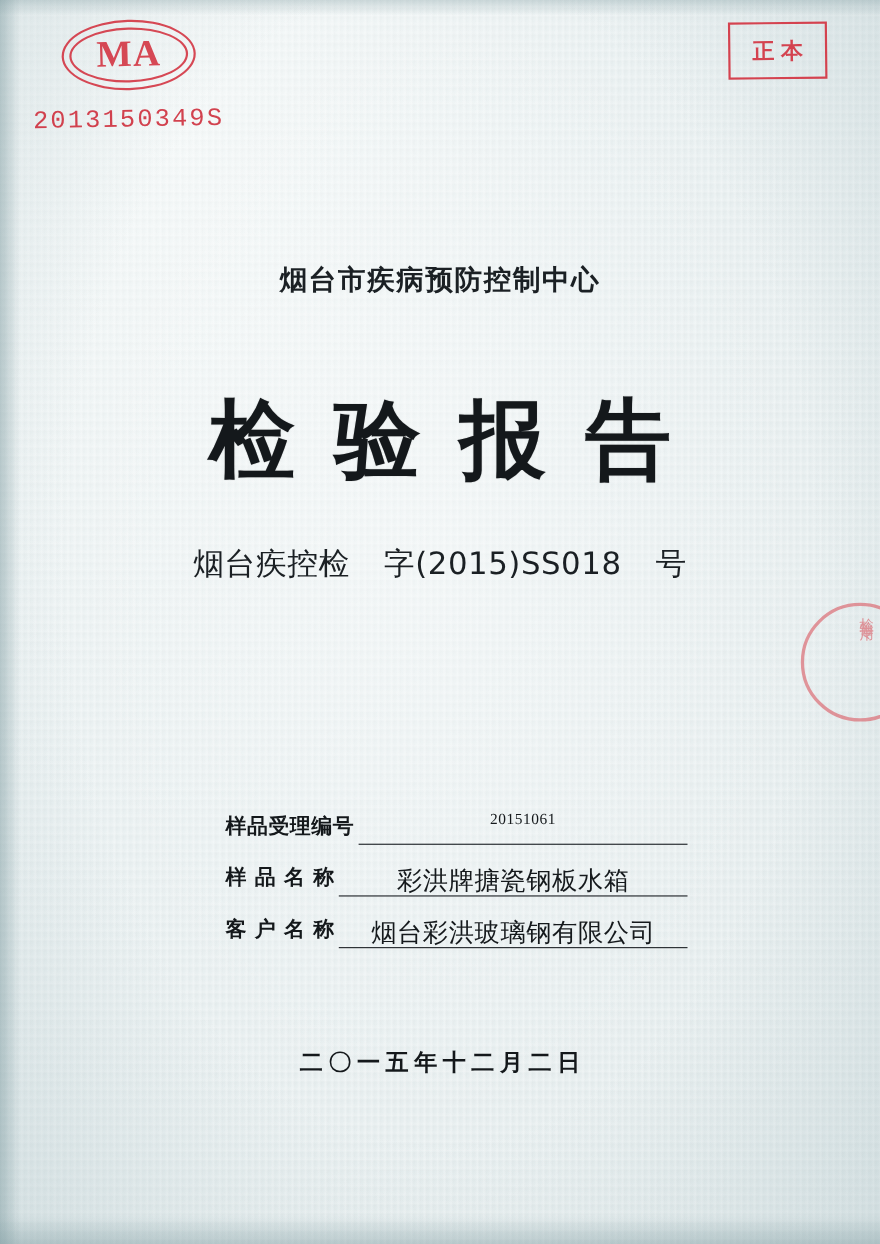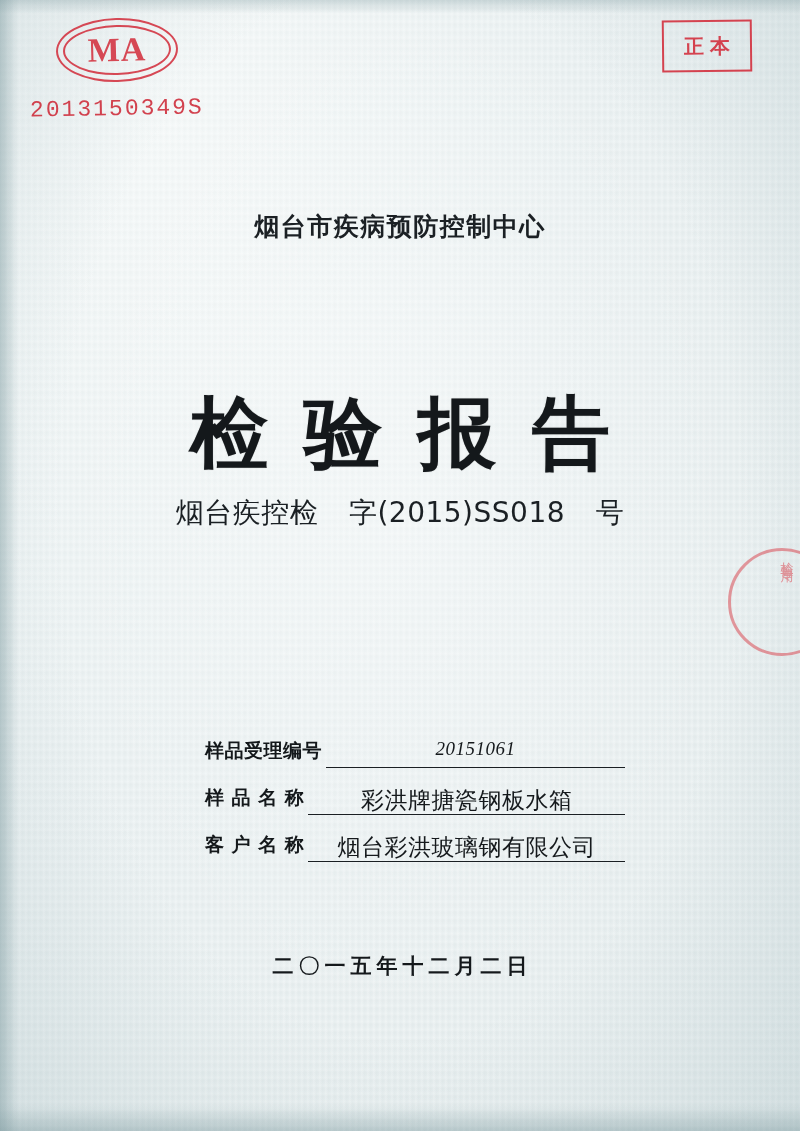--- a/index.html
+++ b/index.html
@@ -100,21 +100,21 @@
     justify-content: center;
     text-indent: 6px;
     transform: rotate(-0.6deg);
     opacity: .9;
   }
 
   
   .org-name {
     left: 0;
     right: 0;
-    top: 210px;
+    top: 238px;
     text-align: center;
     font-family: "DejaVu Sans", sans-serif;
     font-weight: bold;
     font-size: 25px;
     letter-spacing: 1.5px;
     color: #1b2024;
   }
 
   
   .big-title {
@@ -122,21 +122,20 @@
     right: 0;
     top: 348px;
     text-align: center;
     font-family: "DejaVu Sans", sans-serif;
     font-weight: bold;
     font-size: 78px;
     letter-spacing: 36px;
     text-indent: 36px;
     color: #14181b;
     text-shadow: 0 0 1px rgba(0,0,0,.35);
-    margin-top: 34px;
   }
 
   
   .report-no {
     left: 0;
     right: 0;
     top: 494px;
     text-align: center;
     font-size: 28px;
     color: #1b2024;
@@ -194,22 +193,21 @@
     text-align: center;
     font-family: "DejaVu Sans", sans-serif;
     font-size: 23px;
     color: #15191c;
     padding-bottom: 3px;
     margin-left: 4px;
     letter-spacing: .5px;
   }
   .field-value.num {
     font-family: "Liberation Serif", serif;
-    font-size: 19px;
-    font-style: italic;
+    font-size: 14px;
   }
 
   
   .doc-date {
     left: 0;
     right: 0;
     top: 952px;
     text-align: center;
     font-family: Liberation Mono, monospace;
     font-weight: bold;

